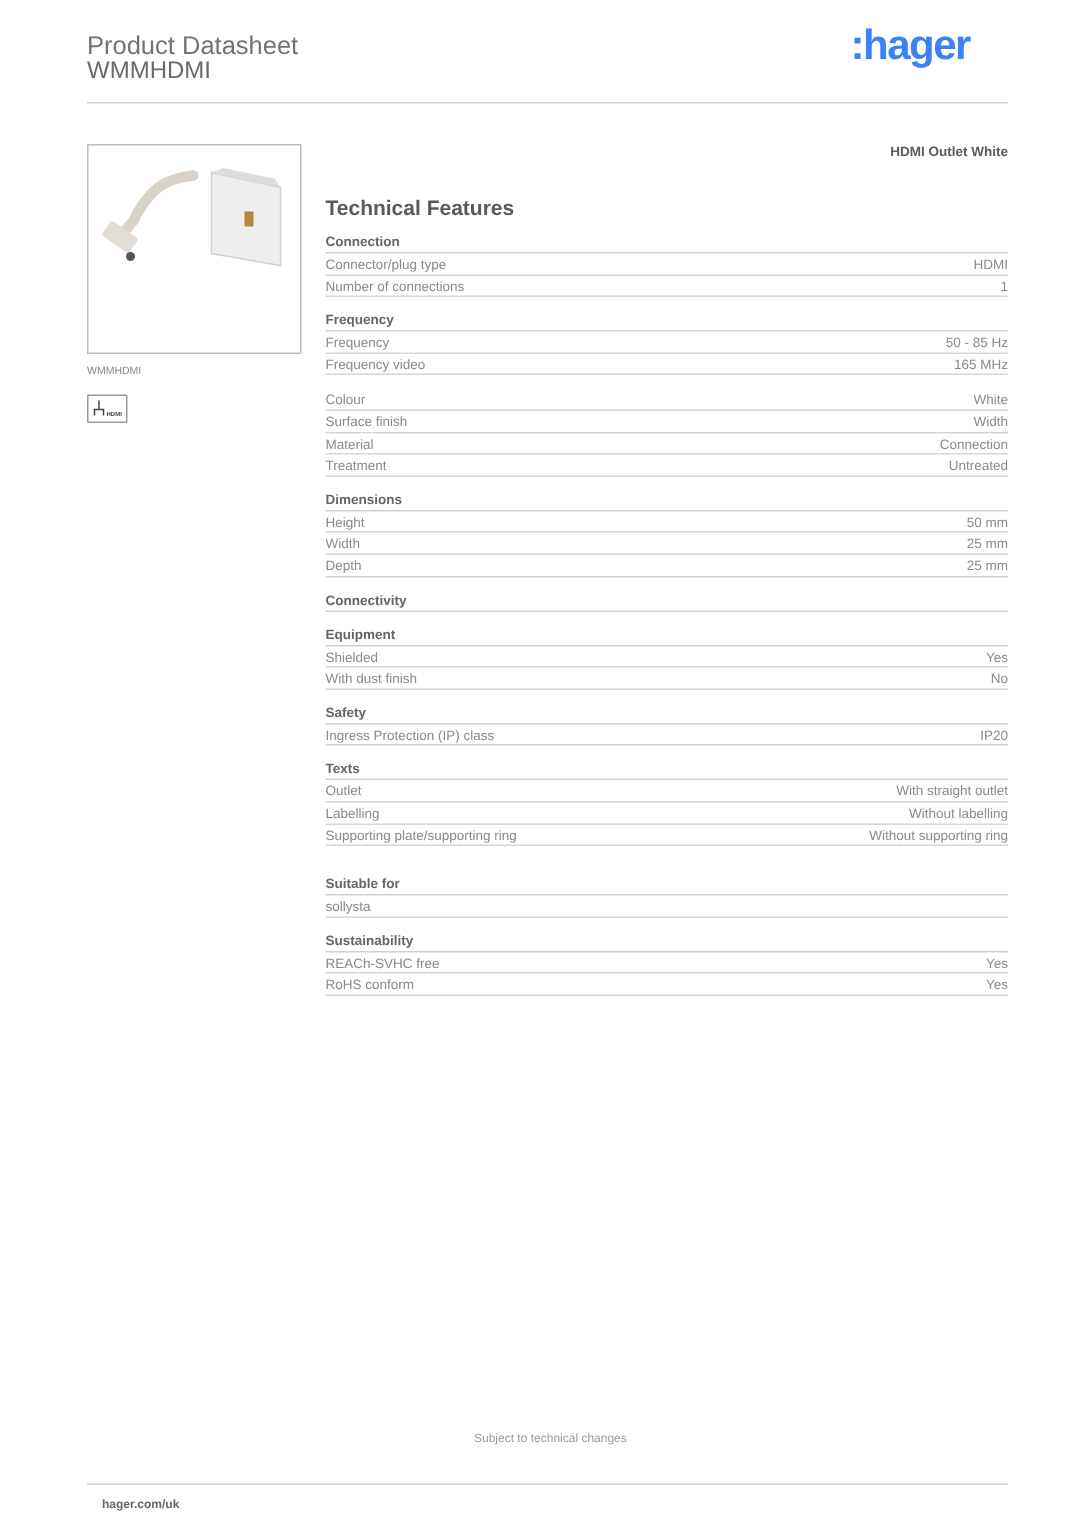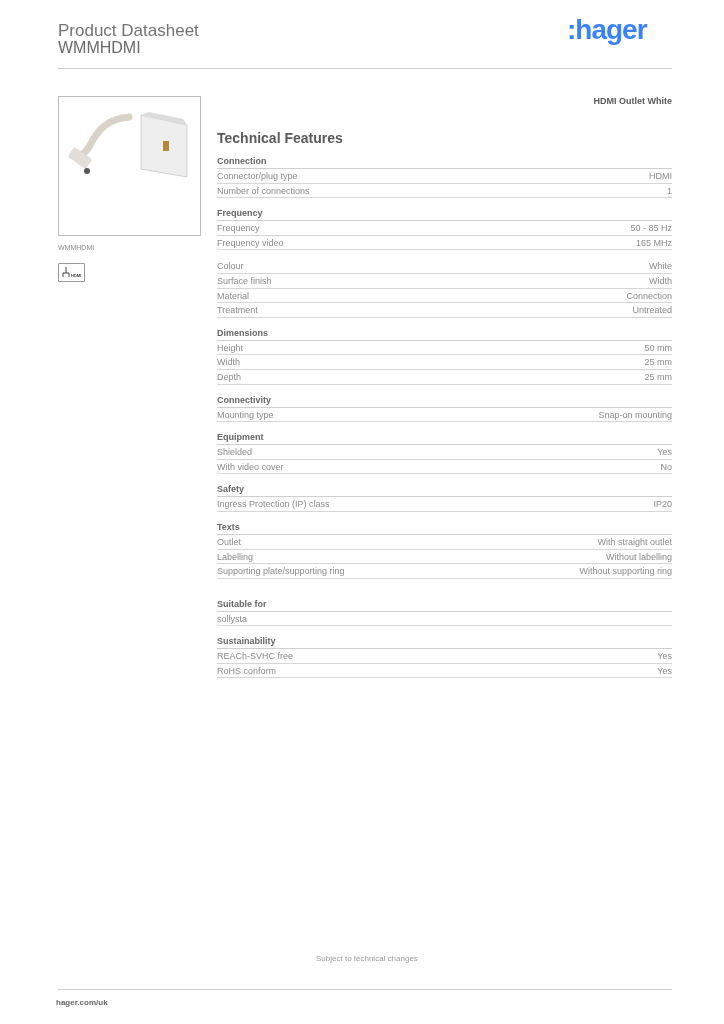--- a/index.html
+++ b/index.html
@@ -12,21 +12,21 @@
   .photo-caption { position:absolute; left:58px; top:244px; font-size:7px; color:#888; }
   .hdmi-badge { position:absolute; left:58px; top:263px; width:27px; height:19px; border:1px solid #999; box-sizing:border-box; border-radius:1px; }
   .main { position:absolute; left:217px; top:96px; width:455px; }
   .prod-name { font-size:9px; font-weight:bold; color:#5a5a5a; height:34px;text-align:right; }
   .tech { font-size:14px; font-weight:bold; color:#5a5a5a; height:25px; }
   .section { margin-bottom:9px; }
   .sec-title { font-size:9px; font-weight:bold; color:#666; height:13px; line-height:12px; border-bottom:1px solid #cfcfcf; }
   .row { display:flex; justify-content:space-between; font-size:9px; color:#8a8a8a; height:13.6px; line-height:14px; border-bottom:1px solid #d6d6d6; }
   .spacer { height:10px; }
   .foot-line { position:absolute; left:58px; top:989px; width:614px; height:1px; background:#cfcfcf; }
-  .foot-l { position:absolute; left:56px; top:998px; font-size:8px; font-weight:bold; color:#666; }
+  .foot-l { position:absolute; left:68px; top:998px; font-size:8px; font-weight:bold; color:#666; }
   .foot-c { position:absolute; left:316px; top:954px; font-size:8px; color:#999; }
   .foot-r { position:absolute; right:52px; top:998px; font-size:8px; font-weight:normal; color:#666;margin-top:48px; }
 </style>
 </head>
 <body>
 
 <div class="hdr-title">Product Datasheet</div>
 <div class="hdr-sub">WMMHDMI</div>
 <div class="logo">:hager</div>
 <div class="hdr-line"></div>
@@ -107,34 +107,30 @@
         <span>25 mm</span>
       </div>
     <div class="row">
         <span>Depth</span>
         <span>25 mm</span>
       </div>
   </div>
 
   <div class="section">
     <div class="sec-title">Connectivity</div>
-    <div class="row">
-        <span>Mounting type</span>
-        <span>Snap-on mounting</span>
-      </div>
   </div>
 
   <div class="section">
     <div class="sec-title">Equipment</div>
     <div class="row">
         <span>Shielded</span>
         <span>Yes</span>
       </div>
     <div class="row">
-        <span>With video cover</span>
+        <span>With dust finish</span>
         <span>No</span>
       </div>
   </div>
 
   <div class="section">
     <div class="sec-title">Safety</div>
     <div class="row">
         <span>Ingress Protection (IP) class</span>
         <span>IP20</span>
       </div>

